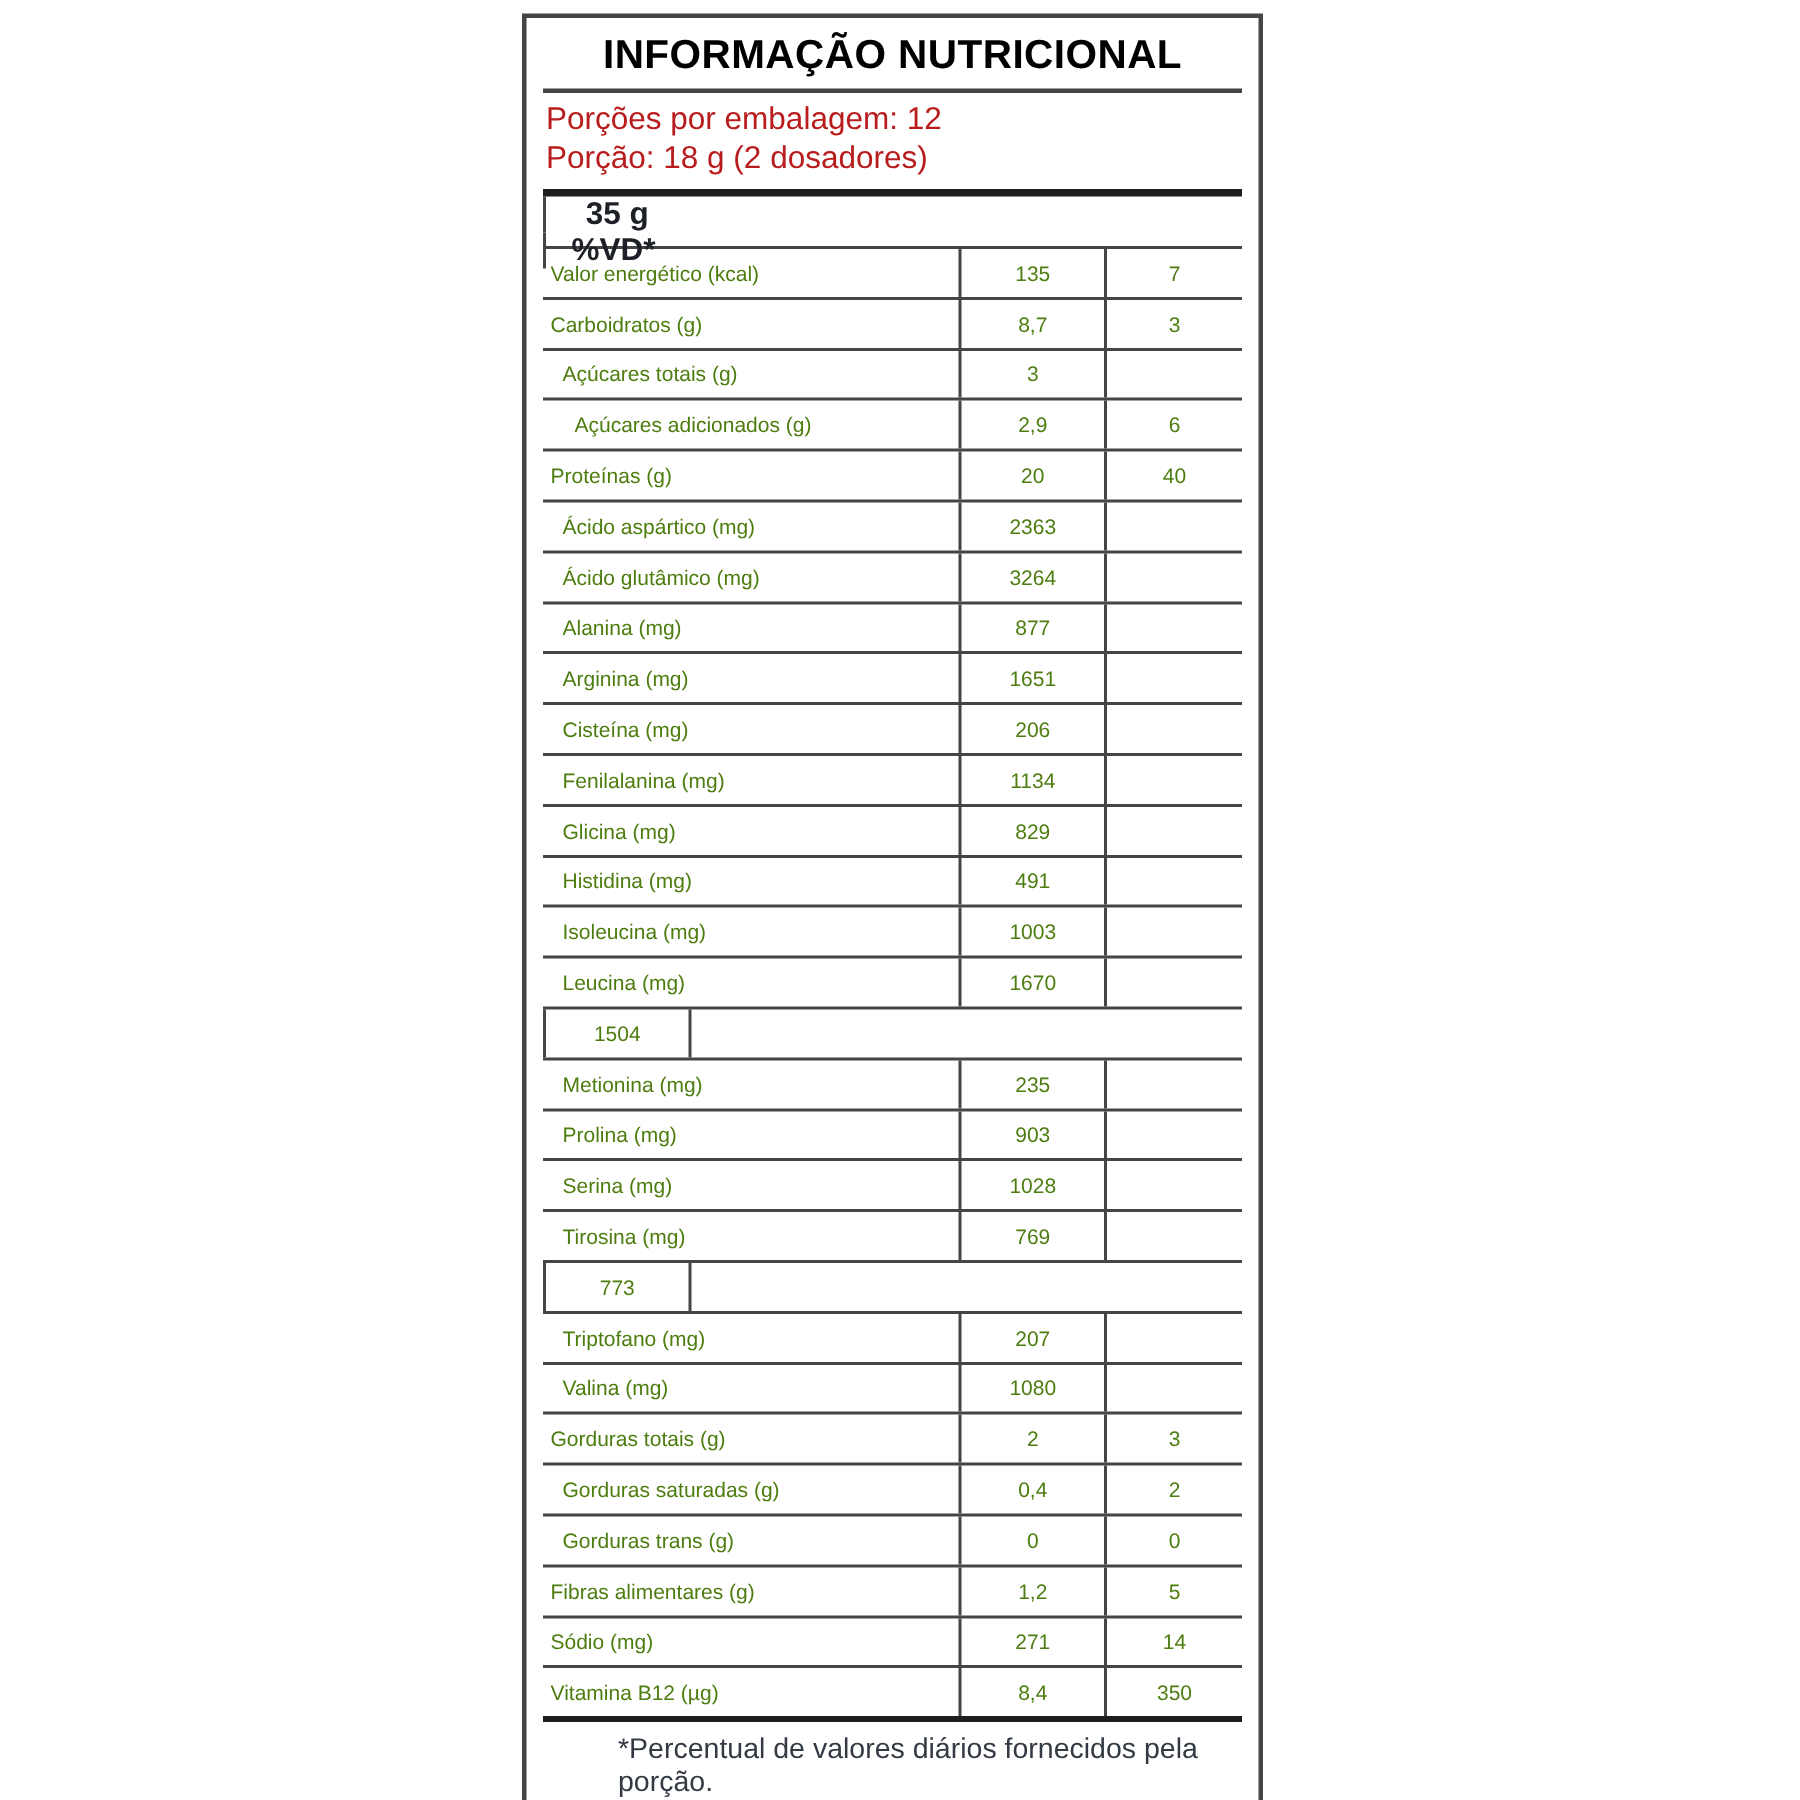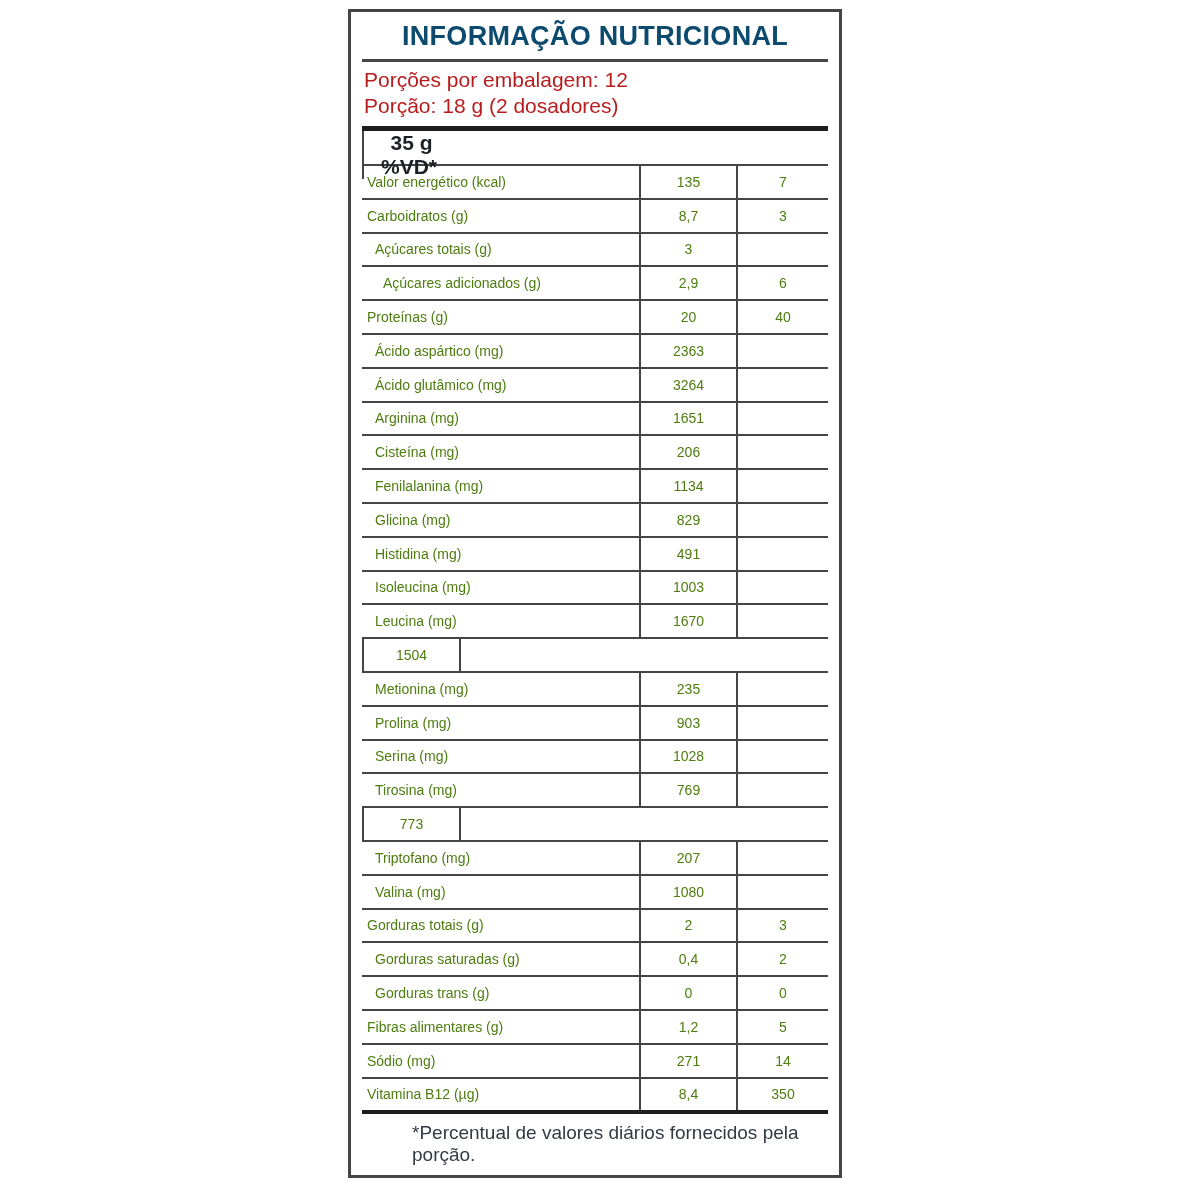--- a/index.html
+++ b/index.html
@@ -26,21 +26,21 @@
     border: 3px solid #454545;
     background: #ffffff;
     padding: 0 11px;
     color: #363b45;
   }
   .title {
     text-align: center;
     font-weight: bold;
     font-size: 27px;
     letter-spacing: 0.3px;
-    color: #0c4a6e;
+    color: #000000;
     padding: 9px 0 7px 0;
   }
   .rule {
     width: 100%;
   }
   .rule-title {
     height: 3px;
     background: #454545;
   }
   .rule-thick {
@@ -159,20 +159,25 @@
           <div class="cell c-label ind1">Ácido aspártico (mg)</div>
           <div class="cell c-val">2363</div>
           <div class="cell c-vd"></div>
         </div>
         <div class="flexrow trow">
           <div class="cell c-label ind1">Ácido glutâmico (mg)</div>
           <div class="cell c-val">3264</div>
           <div class="cell c-vd"></div>
         </div>
         <div class="flexrow trow">
+          <div class="cell c-label ind1">Alanina (mg)</div>
+          <div class="cell c-val">877</div>
+          <div class="cell c-vd"></div>
+        </div>
+        <div class="flexrow trow">
           <div class="cell c-label ind1">Arginina (mg)</div>
           <div class="cell c-val">1651</div>
           <div class="cell c-vd"></div>
         </div>
         <div class="flexrow trow">
           <div class="cell c-label ind1">Cisteína (mg)</div>
           <div class="cell c-val">206</div>
           <div class="cell c-vd"></div>
         </div>
         <div class="flexrow trow">

